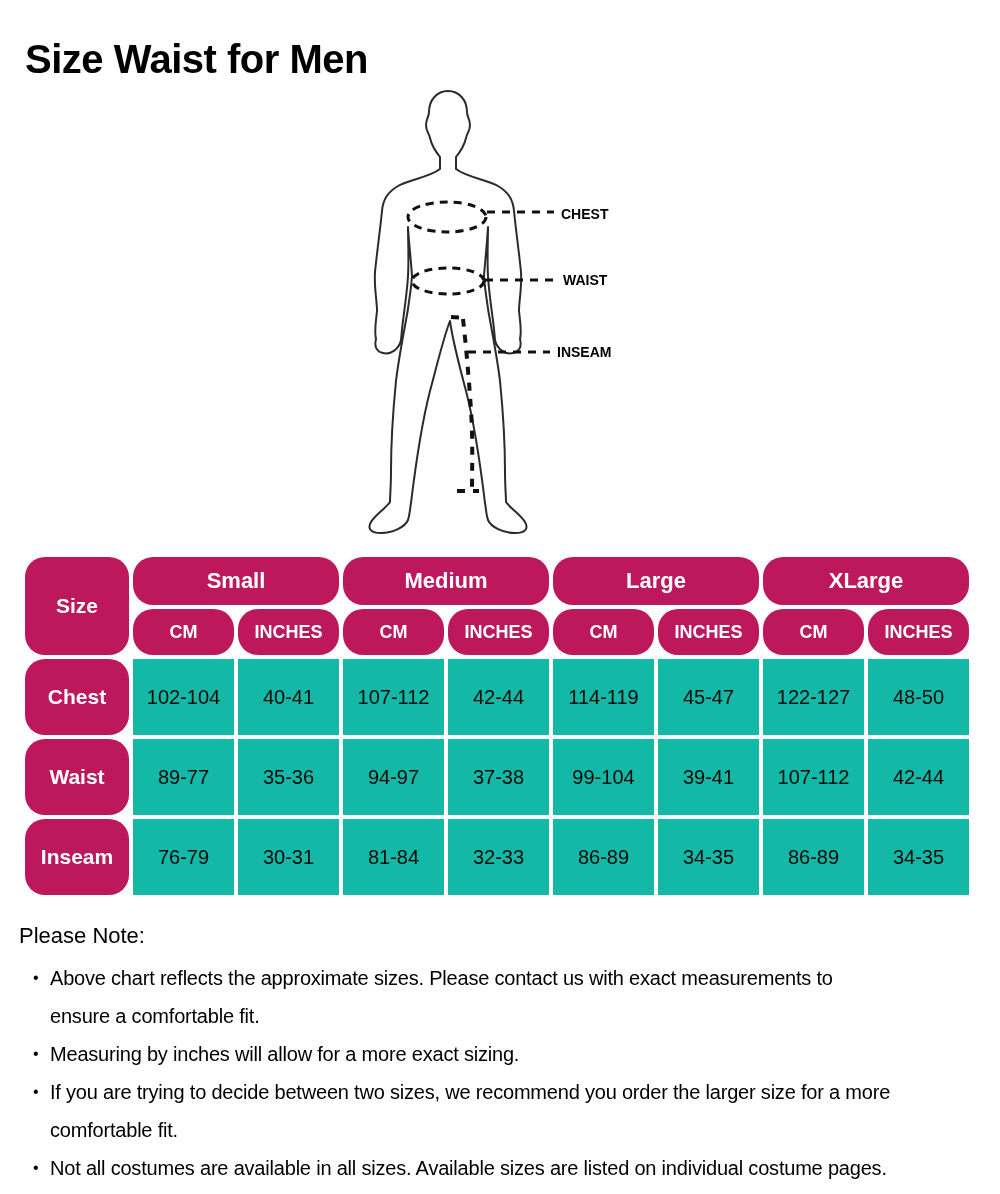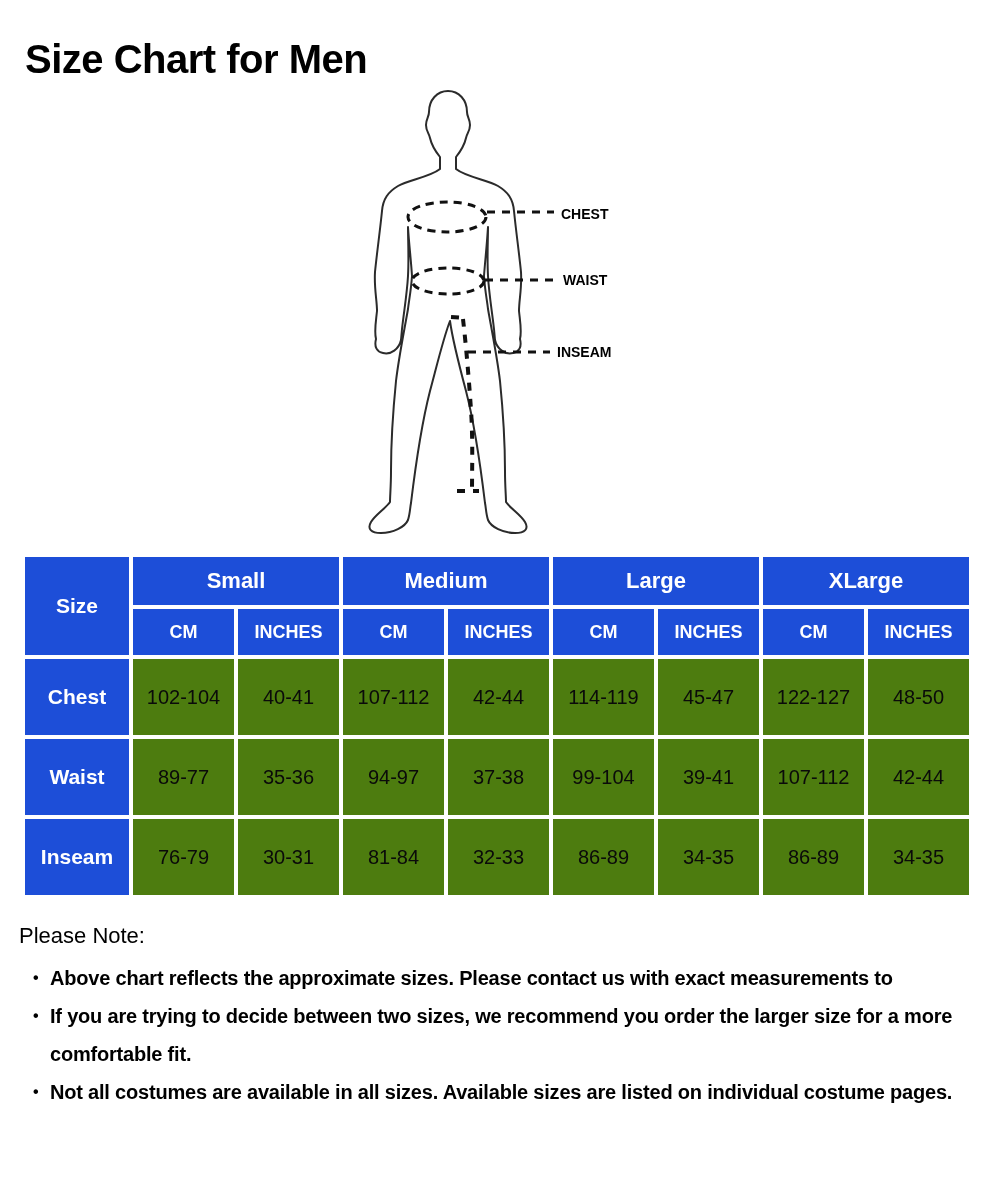--- a/index.html
+++ b/index.html
@@ -25,45 +25,45 @@
 
   
   .size-table-wrap { position:absolute; left:21px; top:553px; }
   table.size-table {
     border-collapse:separate; border-spacing:4px; table-layout:fixed;
     width:952px; background:#ffffff;
   }
   table.size-table th, table.size-table td {
     text-align:center; vertical-align:middle; padding:0;
   }
-  th.blackcell { background:#1d4ed8; color:#ffffff; font-weight:bold; }
+  th.blackcell { background:#be185d; color:#ffffff; font-weight:bold;border-radius:20px; }
   th.corner { font-size:21px; }
   th.grp { font-size:22px; height:48px; }
   th.sub { font-size:18px; height:46px; }
   th.rowlab { font-size:21px; height:76px; }
-  td.val { background:#4d7c0f; color:#0a0a0a; font-size:20px; height:76px; }
+  td.val { background:#14b8a6; color:#0a0a0a; font-size:20px; height:76px; }
 
   
   .notes { position:absolute; left:10px; top:921px; width:985px; }
   .notes-heading { font-size:22px; line-height:30px;margin-left:9px; }
   ul.notes-list { list-style:none; margin:8px 0 0 23px; padding:0; }
   ul.notes-list li {
     position:relative; padding-left:17px;
-    font-size:20px; line-height:38px; letter-spacing:-0.2px;font-weight:bold;
+    font-size:20px; line-height:38px; letter-spacing:-0.2px;
   }
   ul.notes-list li::before {
     content:"\2022"; position:absolute; left:0; top:0;
     font-size:16px; line-height:38px;
   }
   .note-line { white-space:nowrap; }
 </style>
 </head>
 <body>
 
-<h1 class="page-title">Size Chart for Men</h1>
+<h1 class="page-title">Size Waist for Men</h1>
 
 <div class="diagram">
   <svg width="1000" height="560" viewBox="0 0 1000 560">
 
     <path class="outline" d="
       M448,91
       C437,91 429,100 429,112
       C429,117 426,119 426,125
       C426,131 429,133 430,138
       C432,147 436,152 440,157
@@ -197,20 +197,24 @@
     </tr>
   </tbody>
     </table>
 </div>
 
 <div class="notes">
   <div class="notes-heading">Please Note:</div>
   <ul class="notes-list">
     <li>
       <div class="note-line">Above chart reflects the approximate sizes. Please contact us with exact measurements to</div>
+      <div class="note-line">ensure a comfortable fit.</div>
+    </li>
+    <li>
+      <div class="note-line">Measuring by inches will allow for a more exact sizing.</div>
     </li>
     <li>
       <div class="note-line">If you are trying to decide between two sizes, we recommend you order the larger size for a more</div>
       <div class="note-line">comfortable fit.</div>
     </li>
     <li>
       <div class="note-line">Not all costumes are available in all sizes. Available sizes are listed on individual costume pages.</div>
     </li>
   </ul>
 </div>

